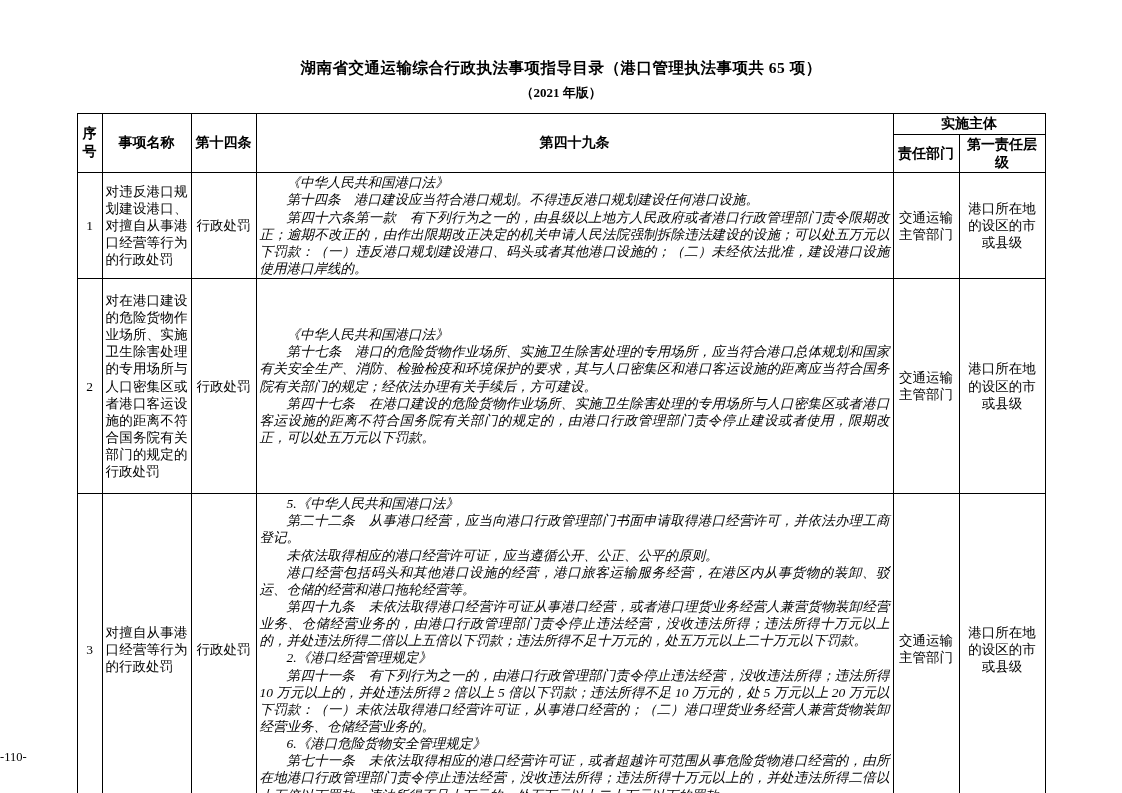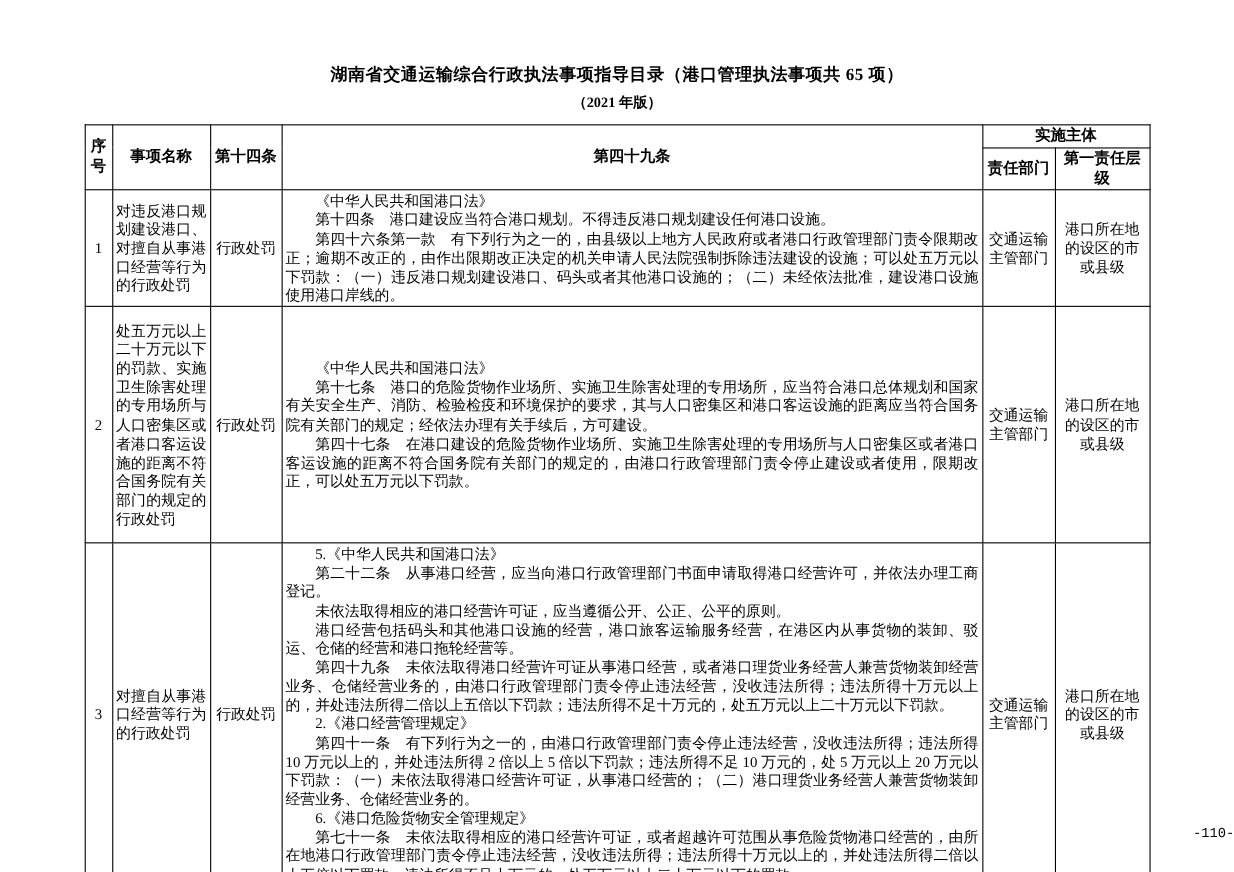--- a/index.html
+++ b/index.html
@@ -42,35 +42,35 @@
     overflow: hidden;
   }
   table.directory th {
     font-weight: bold;
     font-size: 14px;
     text-align: center;
     padding: 1px 2px;
   }
   .cell-center { text-align: center; }
   .cell-name { text-align: justify; padding: 2px 7px; }
-  .cell-basis { text-align: justify; padding: 2px 4px; }
+  .cell-basis { text-align: justify; padding: 2px 4px; font-style: italic; }
   .cell-basis p.para { margin: 0; text-indent: 2em; }
   .hdr-row1 { height: 18px; }
   .hdr-row2 { height: 22px; }
   .row-1 { height: 101px; }
   .row-2 { height: 215px; }
   .row-3 { height: 262px; }
   .footer {
     position: absolute;
     left: 0;
     bottom: 28px;
     width: 100%;
-    text-align: right;
+    text-align: left;
     font-size: 12.5px;
-    font-family: Liberation Mono, monospace;
+    font-family: Liberation Serif, serif;
   }
 </style>
 </head>
 <body>
 
 <div class="page">
 
   <h1 class="doc-title">湖南省交通运输综合行政执法事项指导目录（港口管理执法事项共 65 项）</h1>
   <h2 class="doc-subtitle">（2021 年版）</h2>
 
@@ -104,21 +104,21 @@
         <td class="cell-basis">
           <p class="para">《中华人民共和国港口法》</p>
           <p class="para">第十四条　港口建设应当符合港口规划。不得违反港口规划建设任何港口设施。</p>
           <p class="para">第四十六条第一款　有下列行为之一的，由县级以上地方人民政府或者港口行政管理部门责令限期改正；逾期不改正的，由作出限期改正决定的机关申请人民法院强制拆除违法建设的设施；可以处五万元以下罚款：（一）违反港口规划建设港口、码头或者其他港口设施的；（二）未经依法批准，建设港口设施使用港口岸线的。</p>
         </td>
         <td class="cell-center">交通运输主管部门</td>
         <td class="cell-center">港口所在地的设区的市或县级</td>
       </tr>
       <tr class="row-2">
         <td class="cell-center">2</td>
-        <td class="cell-name">处五万元以上二十万元以下的罚款、实施卫生除害处理的专用场所与人口密集区或者港口客运设施的距离不符合国务院有关部门的规定的行政处罚</td>
+        <td class="cell-name">对在港口建设的危险货物作业场所、实施卫生除害处理的专用场所与人口密集区或者港口客运设施的距离不符合国务院有关部门的规定的行政处罚</td>
         <td class="cell-center">行政处罚</td>
         <td class="cell-basis">
           <p class="para">《中华人民共和国港口法》</p>
           <p class="para">第十七条　港口的危险货物作业场所、实施卫生除害处理的专用场所，应当符合港口总体规划和国家有关安全生产、消防、检验检疫和环境保护的要求，其与人口密集区和港口客运设施的距离应当符合国务院有关部门的规定；经依法办理有关手续后，方可建设。</p>
           <p class="para">第四十七条　在港口建设的危险货物作业场所、实施卫生除害处理的专用场所与人口密集区或者港口客运设施的距离不符合国务院有关部门的规定的，由港口行政管理部门责令停止建设或者使用，限期改正，可以处五万元以下罚款。</p>
         </td>
         <td class="cell-center">交通运输主管部门</td>
         <td class="cell-center">港口所在地的设区的市或县级</td>
       </tr>
       <tr class="row-3">

